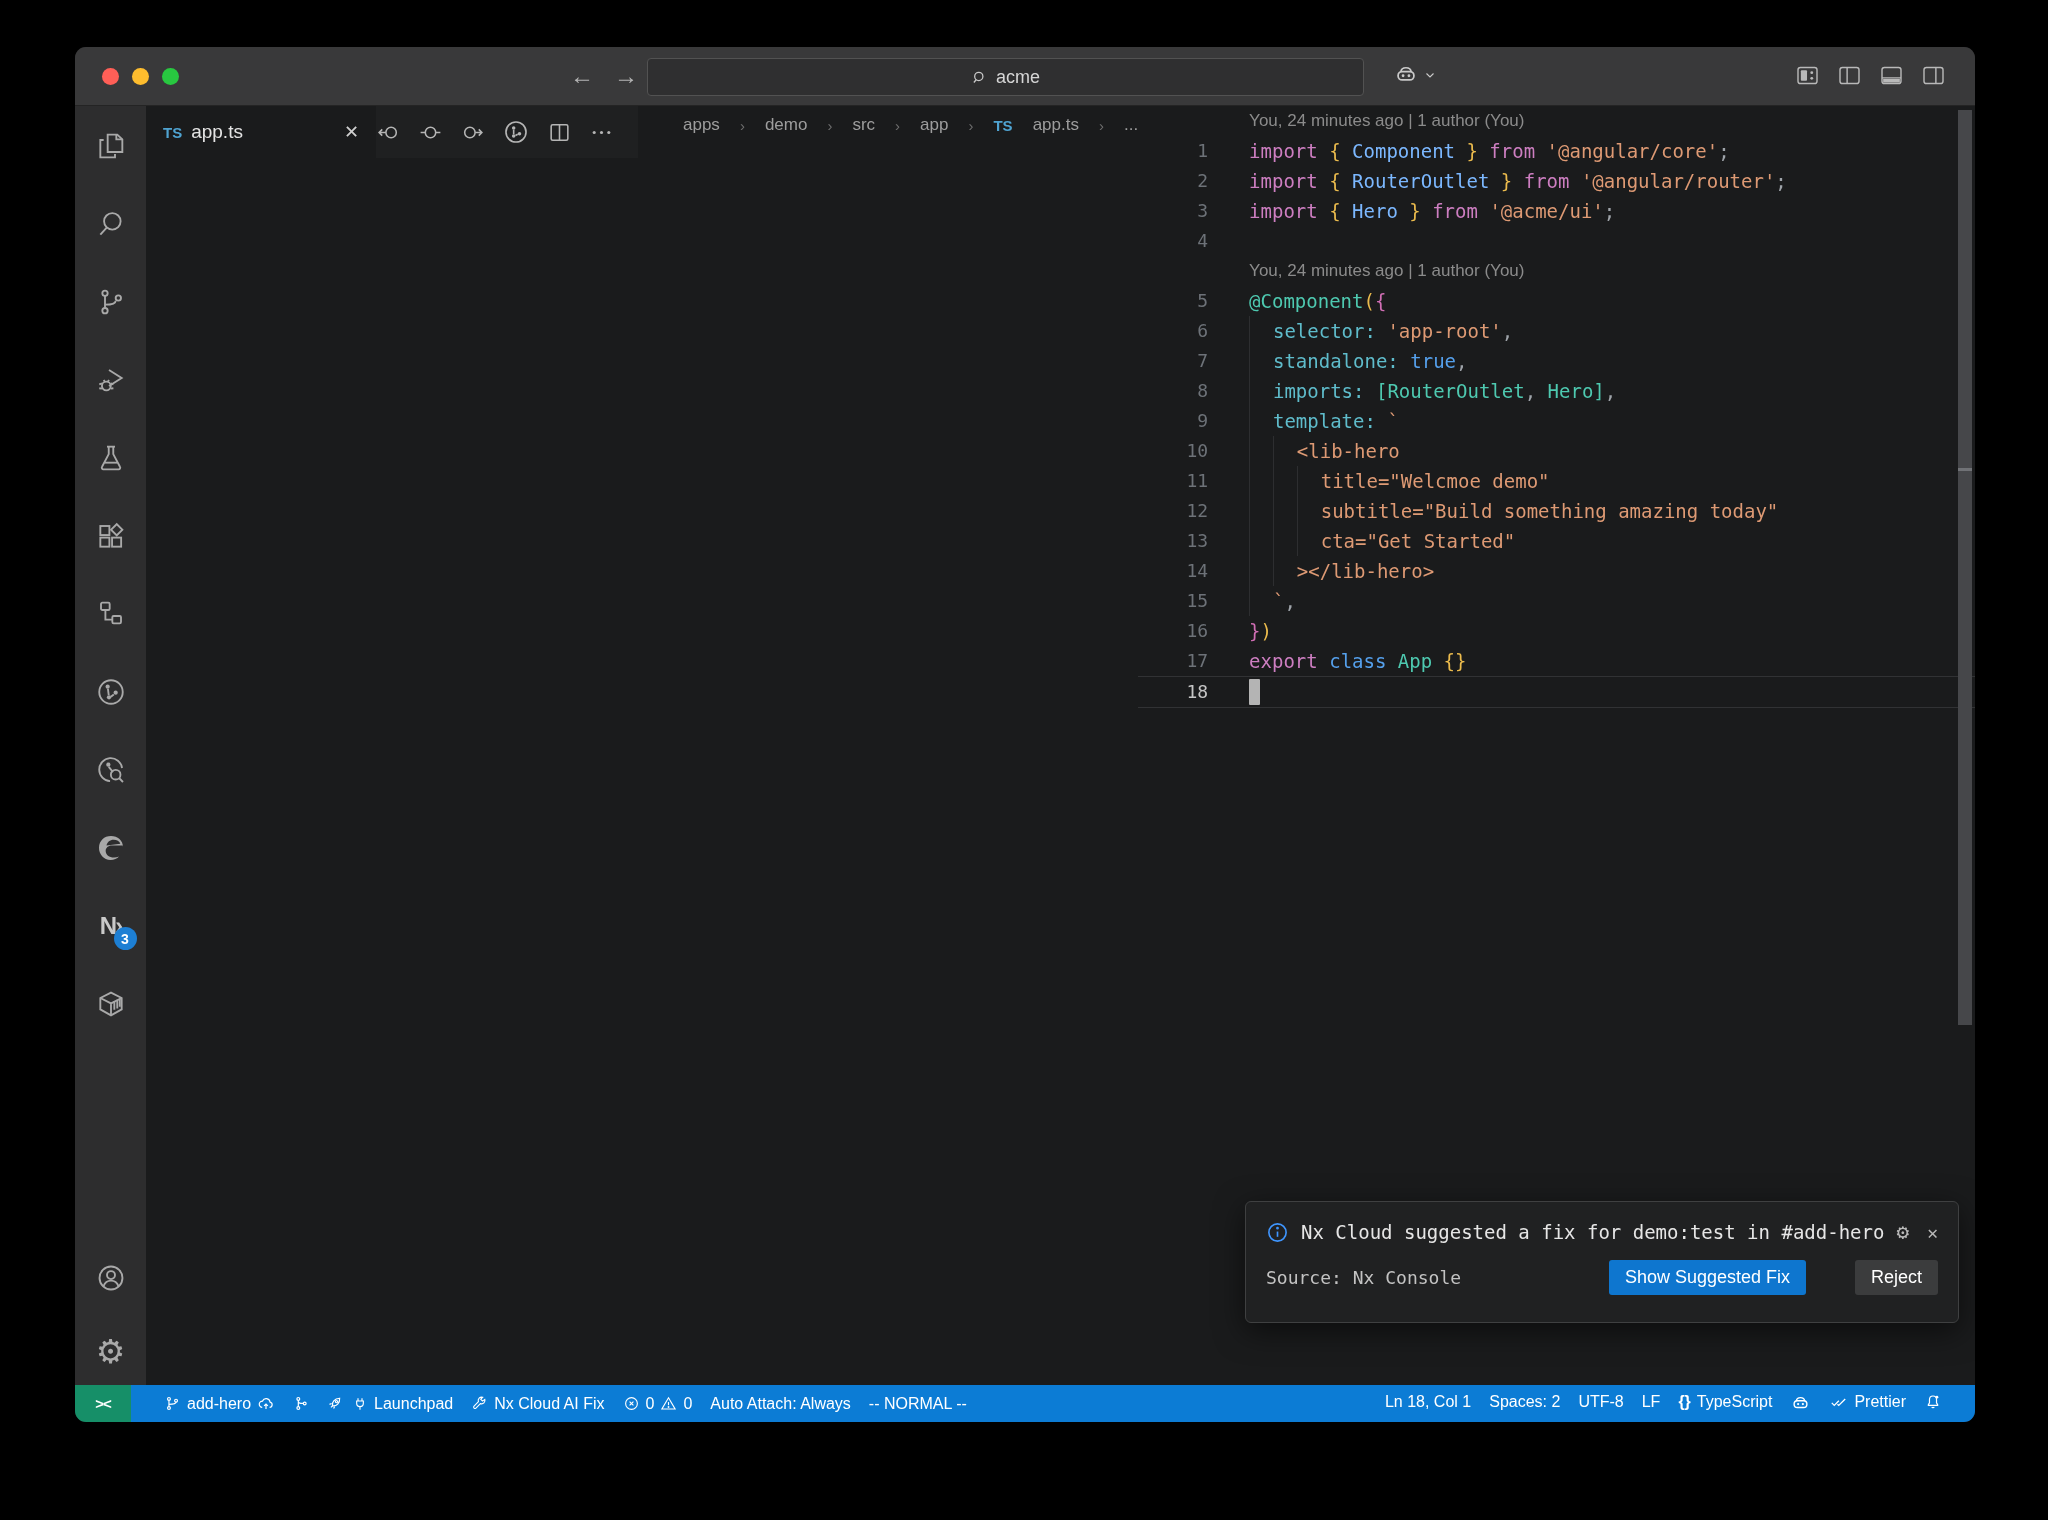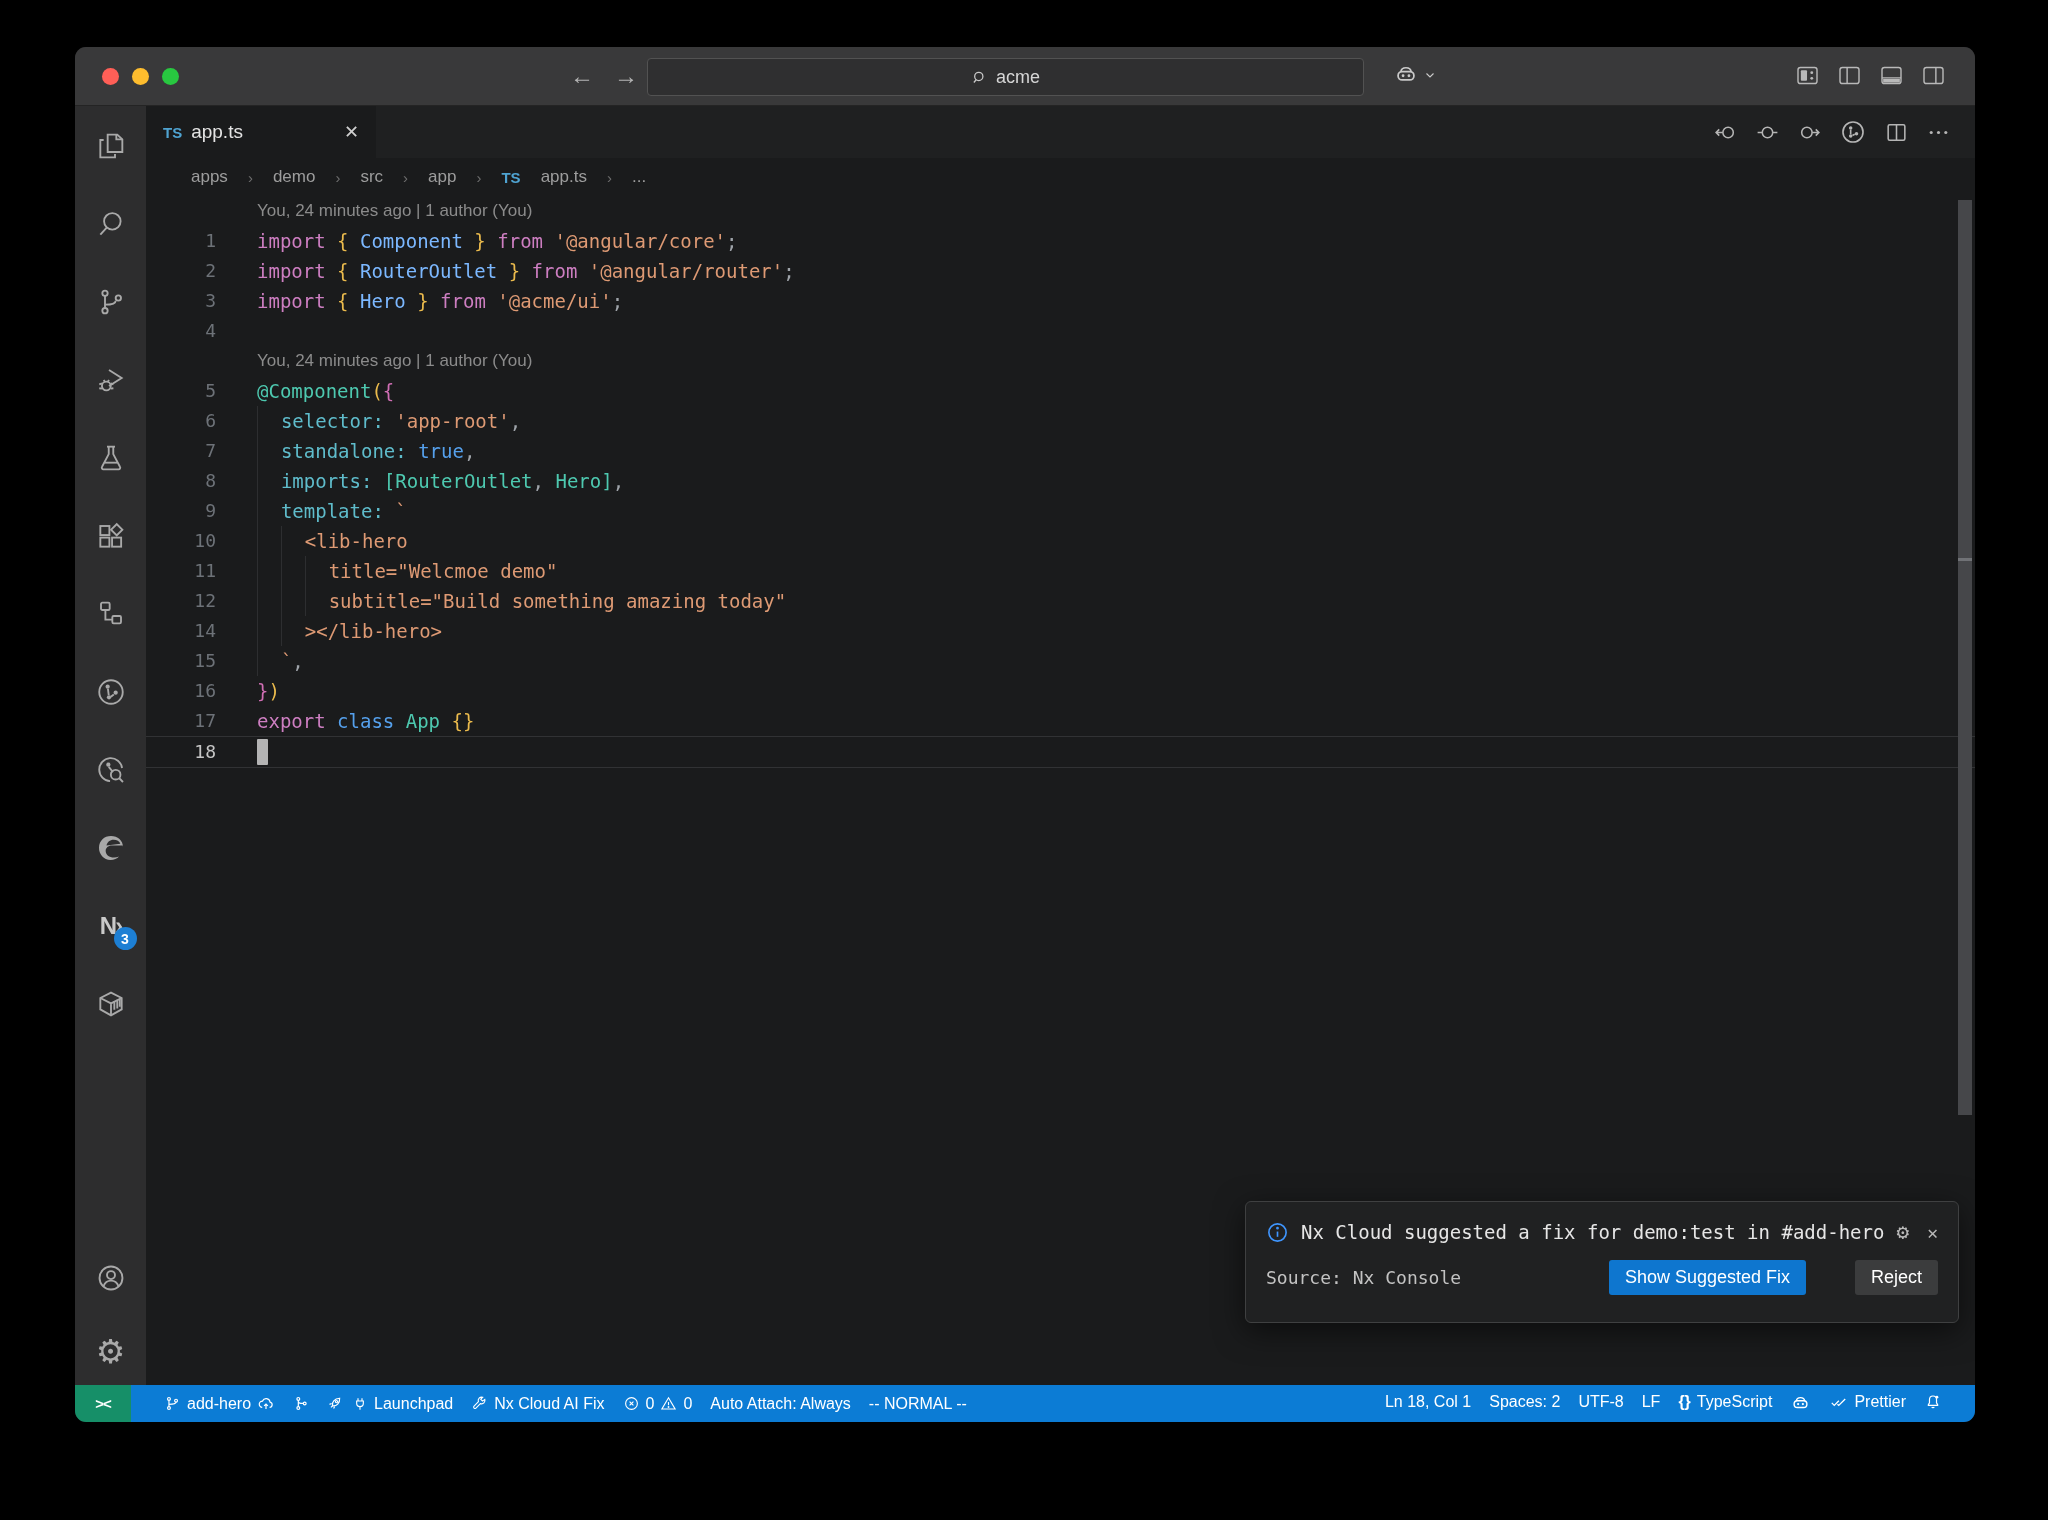--- a/index.html
+++ b/index.html
@@ -18,21 +18,21 @@
   
   .main{flex:1;display:flex;min-height:0;}
   .activitybar{width:71px;background:#2d2d2e;display:flex;flex-direction:column;align-items:center;padding:23px 0 16px;flex:0 0 auto;}
   .ab-top{display:flex;flex-direction:column;gap:44px;}
   .ab-bottom{margin-top:auto;display:flex;flex-direction:column;gap:40px;align-items:center;}
   .ab-item{width:34px;height:34px;color:#a9a9a9;position:relative;display:flex;align-items:center;justify-content:center;}
   .nx-text{font-weight:800;font-size:24px;letter-spacing:-2px;color:#c9c9c9;font-family:"Liberation Sans",sans-serif;}
   .ab-badge{position:absolute;right:-9px;bottom:-7px;width:23px;height:23px;border-radius:50%;background:#1d7fd4;color:#fff;font-size:14px;font-weight:700;display:flex;align-items:center;justify-content:center;}
   .gear-glyph{font-size:33px;color:#a9a9a9;line-height:34px;}
   
-  .editorcol{flex:1;display:flex;flex-direction:column;background:#1a1b1c;min-width:0;position:relative;}
+  .editorcol{flex:1;display:flex;flex-direction:row;background:#1a1b1c;min-width:0;position:relative;}
   .tabs{height:52px;background:#1f2021;display:flex;align-items:stretch;flex:0 0 auto;}
   .tab{width:196px;background:#1a1b1c;display:flex;align-items:center;padding:0 17px;gap:9px;color:#e4e4e4;font-size:19px;}
   .ts-badge{color:#4fa3d1;font-weight:700;font-size:15px;}
   .tab-close{margin-left:auto;color:#cfcfcf;font-size:18px;}
   .tab-actions{margin-left:auto;display:flex;align-items:center;gap:17px;padding-right:24px;color:#b5b5b5;}
   .breadcrumbs{height:38px;display:flex;align-items:center;padding-left:45px;gap:20px;color:#9d9d9d;font-size:17px;background:#1a1b1c;flex:0 0 auto;}
   .crumb-sep{color:#6e6e6e;font-size:15px;}
   
   .code{flex:1;position:relative;font-family:"DejaVu Sans Mono",monospace;font-size:19px;overflow:hidden;}
   .row{display:flex;height:30px;line-height:30px;white-space:pre;}
@@ -294,20 +294,21 @@
             <div class="row"><div class="gutter">4</div><div class="rowbody"></div></div>
             <div class="row"><div class="gutter"></div><div class="rowbody"><span class="blame">You, 24 minutes ago | 1 author (You)</span></div></div>
             <div class="row"><div class="gutter">5</div><div class="rowbody"><span class="tk-teal">@Component</span><span class="tk-b1">(</span><span class="tk-b2">{</span></div></div>
             <div class="row"><div class="gutter">6</div><div class="rowbody"><span class="ind"></span><span class="tk-key">selector: </span><span class="tk-str">'app-root'</span><span class="tk-pun">,</span></div></div>
             <div class="row"><div class="gutter">7</div><div class="rowbody"><span class="ind"></span><span class="tk-key">standalone: </span><span class="tk-blue">true</span><span class="tk-pun">,</span></div></div>
             <div class="row"><div class="gutter">8</div><div class="rowbody"><span class="ind"></span><span class="tk-key">imports: </span><span class="tk-b3">[</span><span class="tk-teal">RouterOutlet</span><span class="tk-pun">, </span><span class="tk-teal">Hero</span><span class="tk-b3">]</span><span class="tk-pun">,</span></div></div>
             <div class="row"><div class="gutter">9</div><div class="rowbody"><span class="ind"></span><span class="tk-key">template: </span><span class="tk-str">`</span></div></div>
             <div class="row"><div class="gutter">10</div><div class="rowbody"><span class="ind"></span><span class="ind"></span><span class="tk-str">&lt;lib-hero</span></div></div>
             <div class="row"><div class="gutter">11</div><div class="rowbody"><span class="ind"></span><span class="ind"></span><span class="ind"></span><span class="tk-str">title="Welcmoe demo"</span></div></div>
             <div class="row"><div class="gutter">12</div><div class="rowbody"><span class="ind"></span><span class="ind"></span><span class="ind"></span><span class="tk-str">subtitle="Build something amazing today"</span></div></div>
+            <div class="row"><div class="gutter">13</div><div class="rowbody"><span class="ind"></span><span class="ind"></span><span class="ind"></span><span class="tk-str">cta="Get Started"</span></div></div>
             <div class="row"><div class="gutter">14</div><div class="rowbody"><span class="ind"></span><span class="ind"></span><span class="tk-str">&gt;&lt;/lib-hero&gt;</span></div></div>
             <div class="row"><div class="gutter">15</div><div class="rowbody"><span class="ind"></span><span class="tk-str">`</span><span class="tk-pun">,</span></div></div>
             <div class="row"><div class="gutter">16</div><div class="rowbody"><span class="tk-b2">}</span><span class="tk-b1">)</span></div></div>
             <div class="row"><div class="gutter">17</div><div class="rowbody"><span class="tk-kw">export </span><span class="tk-blue">class </span><span class="tk-teal">App </span><span class="tk-b1">{}</span></div></div>
             <div class="row cur"><div class="gutter active">18</div><div class="rowbody"><span class="cursor-block"></span></div></div>
           </div>
         <div class="scrollbar">
           <div class="sb-thumb"></div>
           <div class="sb-marker"></div>
         </div>

